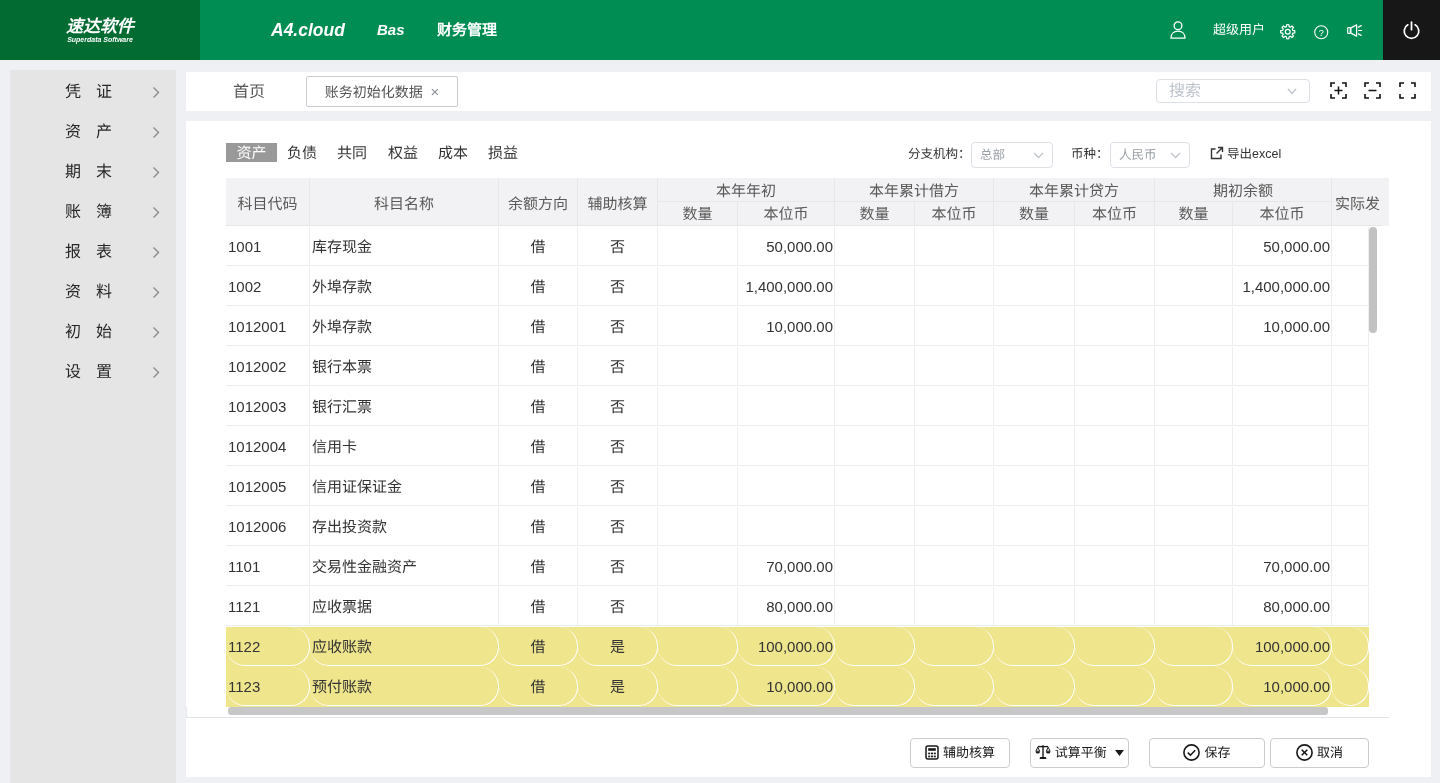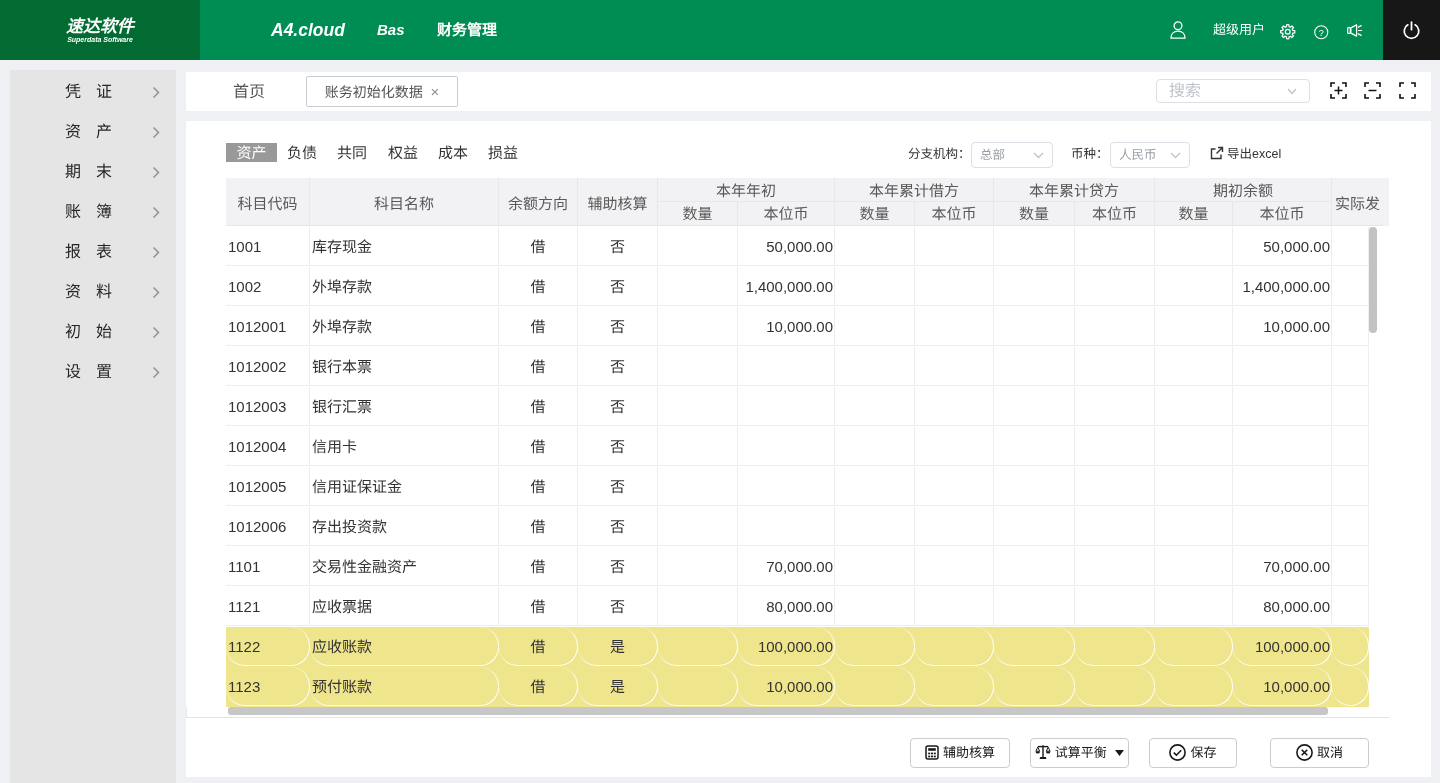--- a/index.html
+++ b/index.html
@@ -435,21 +435,21 @@
         </g>
         <path d="M5.2 13 H10.8 L11.5 15 H4.5 Z" fill="#1a1a1a"></path>
         <path d="M2.8 3.2 L0.9 7.2 L4.7 7.2 Z" fill="none" stroke="#1a1a1a" stroke-width="1"></path>
         <path d="M0.6 7.4 H5 A2.2 2.2 0 0 1 0.6 7.4 Z" fill="#1a1a1a"></path>
         <path d="M13.2 3.2 L11.3 7.2 L15.1 7.2 Z" fill="none" stroke="#1a1a1a" stroke-width="1"></path>
         <path d="M11 7.4 H15.4 A2.2 2.2 0 0 1 11 7.4 Z" fill="#1a1a1a"></path>
       </svg>试算平衡
     <svg style="margin-left:5px;margin-right:0;vertical-align:1px;" width="9" height="6" viewBox="0 0 9 6">
         <polygon points="0,0 9,0 4.5,6" fill="#1a1a1a"></polygon>
       </svg></div>
-  <div class="btn" style="left:963px;width:88px;">
+  <div class="btn" style="left:963px;width:116px;">
     <svg style="vertical-align:-4px;" width="17" height="17" viewBox="0 0 17 17">
         <circle cx="8.5" cy="8.5" r="7.6" fill="none" stroke="#1a1a1a" stroke-width="1.6"></circle>
         <polyline points="4.8,8.7 7.4,11.2 12.2,6.2" fill="none" stroke="#1a1a1a" stroke-width="1.6"></polyline>
       </svg>保存</div>
   <div class="btn" style="left:1084px;width:99px;">
     <svg style="vertical-align:-4px;" width="17" height="17" viewBox="0 0 17 17">
         <circle cx="8.5" cy="8.5" r="7.6" fill="none" stroke="#1a1a1a" stroke-width="1.6"></circle>
         <path d="M5.7 5.7 L11.3 11.3 M11.3 5.7 L5.7 11.3" stroke="#1a1a1a" stroke-width="1.6"></path>
       </svg>取消</div>
 </div>

